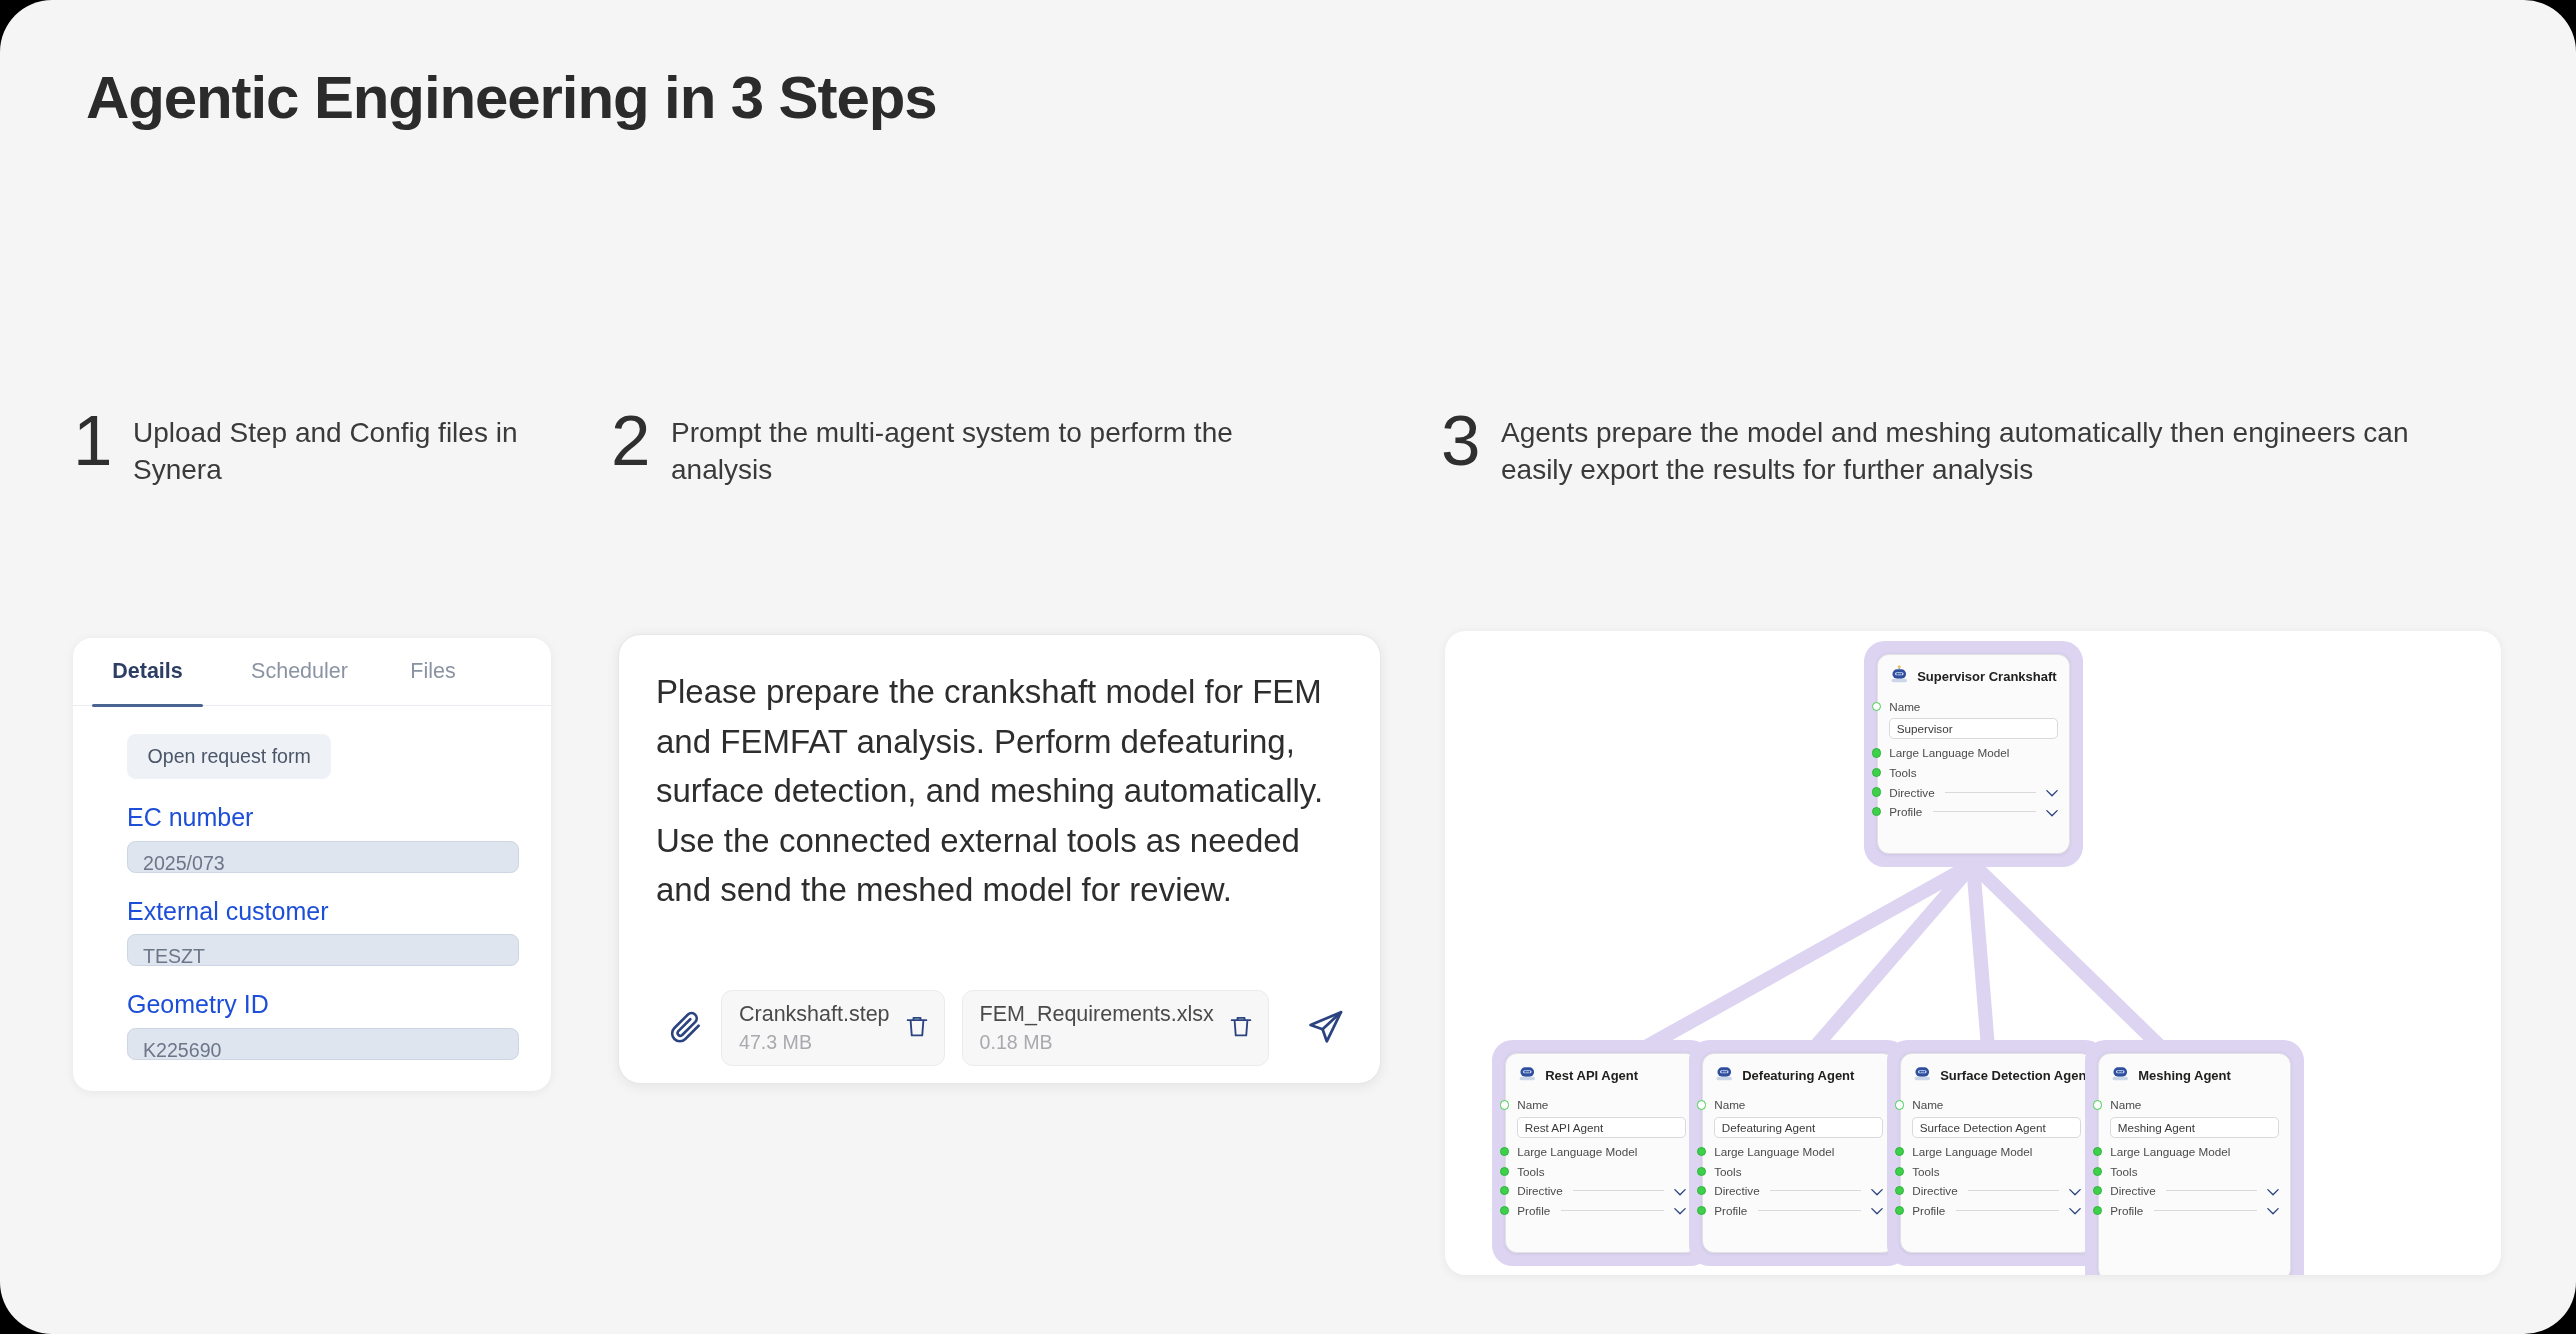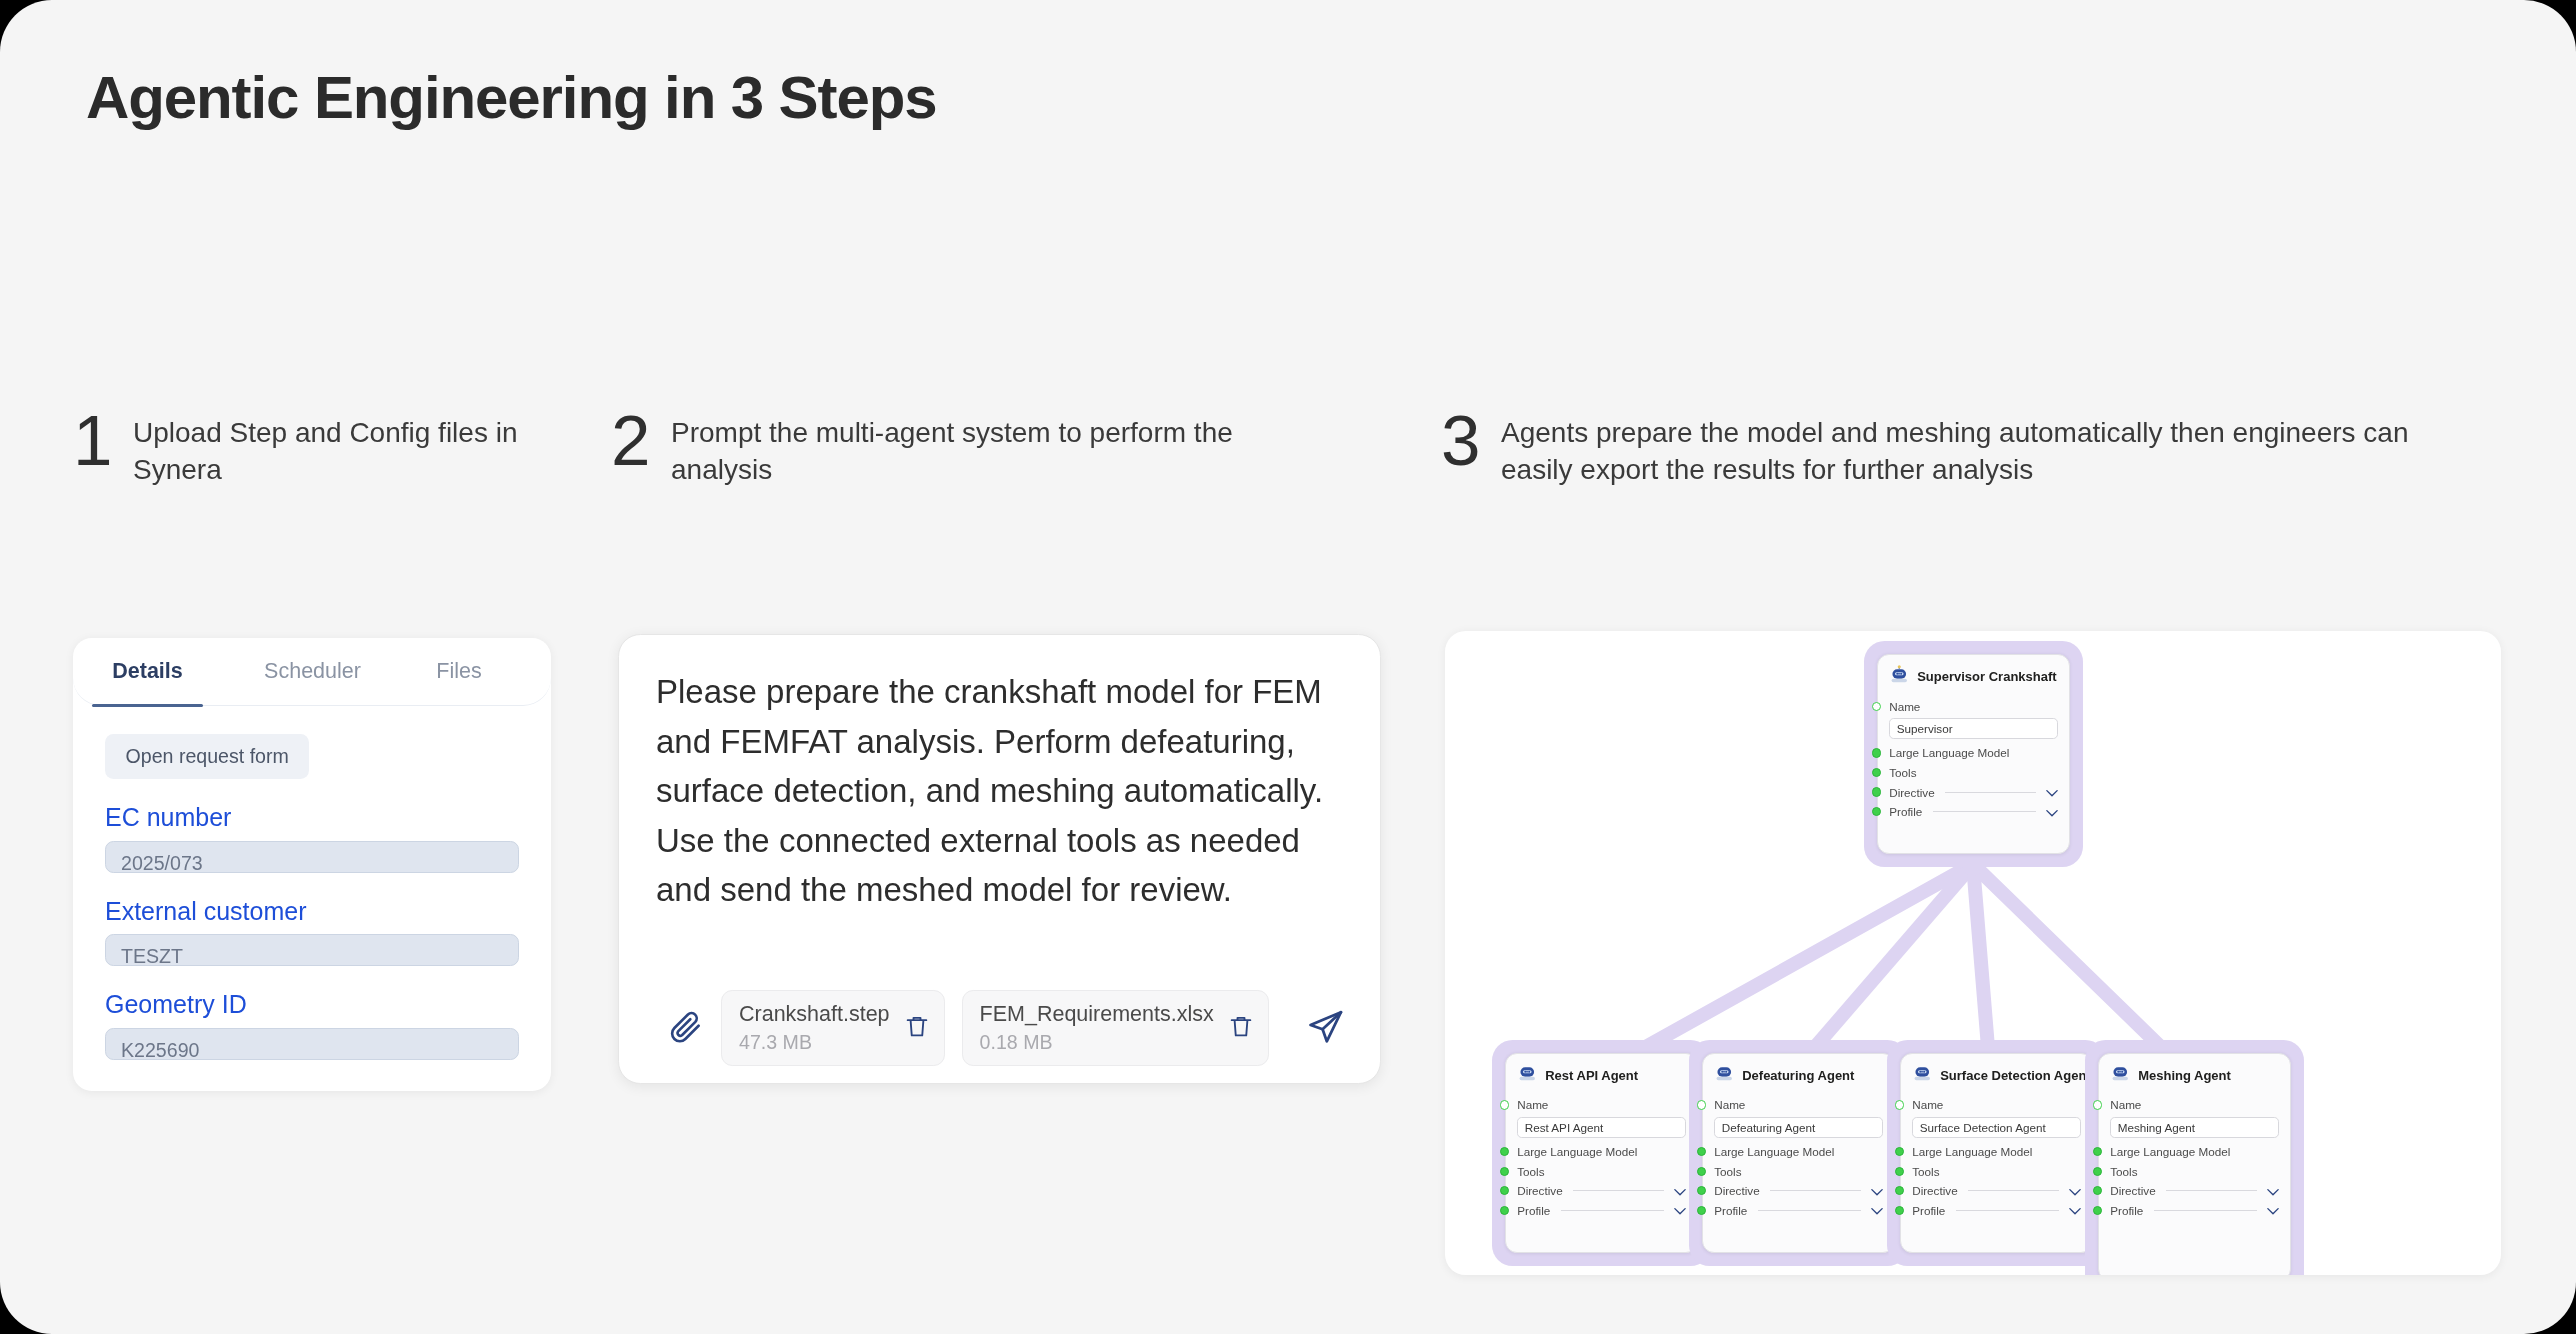--- a/index.html
+++ b/index.html
@@ -74,26 +74,25 @@
   #card-details {
     left: 73px;
     top: 638px;
     width: 478px;
     height: 453px;
     border-radius: 18.7px;
   }
   .tabbar {
     position: relative;
     display: flex;
-    gap: 16px;
+    gap: 3px;
     padding: 0 0 0 0;
     height: 67px;
     align-items: flex-end;
     border-bottom: 1.9px solid #e9edf3;
-    border-radius: 28px;
   }
   .tab {
     font-size: 21.5px;
     color: #8a93a3;
     padding: 0 0 0 0;
     position: relative;
     height: 100%;
     display: flex;
     align-items: center;
     justify-content: center;
@@ -108,21 +107,21 @@
   }
   .tab.active::after {
     content: "";
     position: absolute;
     left: 18.7px; right: 18.7px; bottom: -1.9px;
     height: 2.8px;
     background: #4a6491;
     border-radius: 1.9px;
   }
 
-  .panel-body { padding: 28px 32px 0 32px; }
+  .panel-body { padding: 28px 32px 0 32px; margin-left: 22px; }
 
   .pill-btn {
     display: inline-block;
     background: #eef1f6;
     color: #4c5668;
     font-size: 19.6px;
     padding: 11.2px 20.5px;
     border-radius: 8.4px;
     border: none;
     cursor: pointer;

